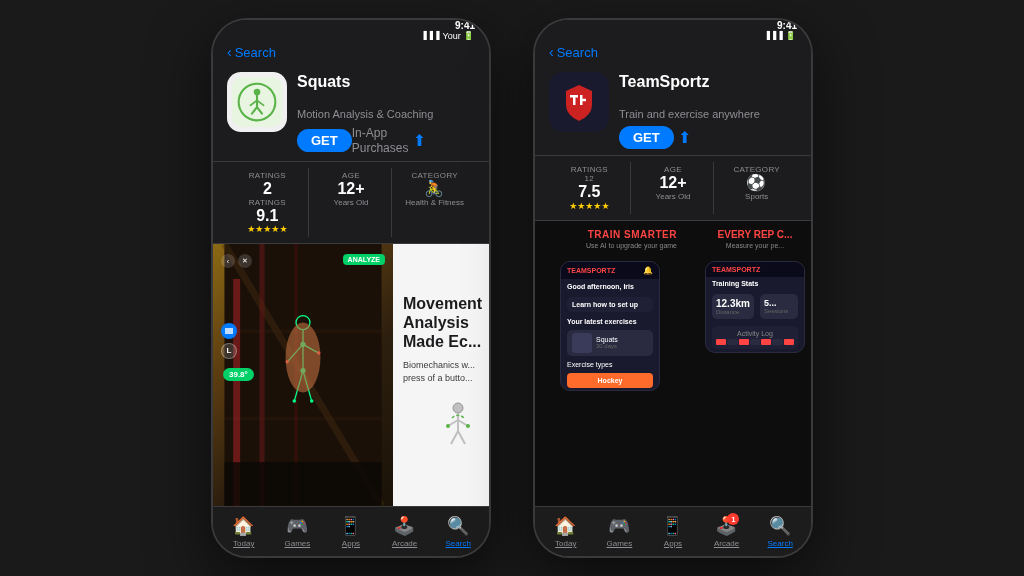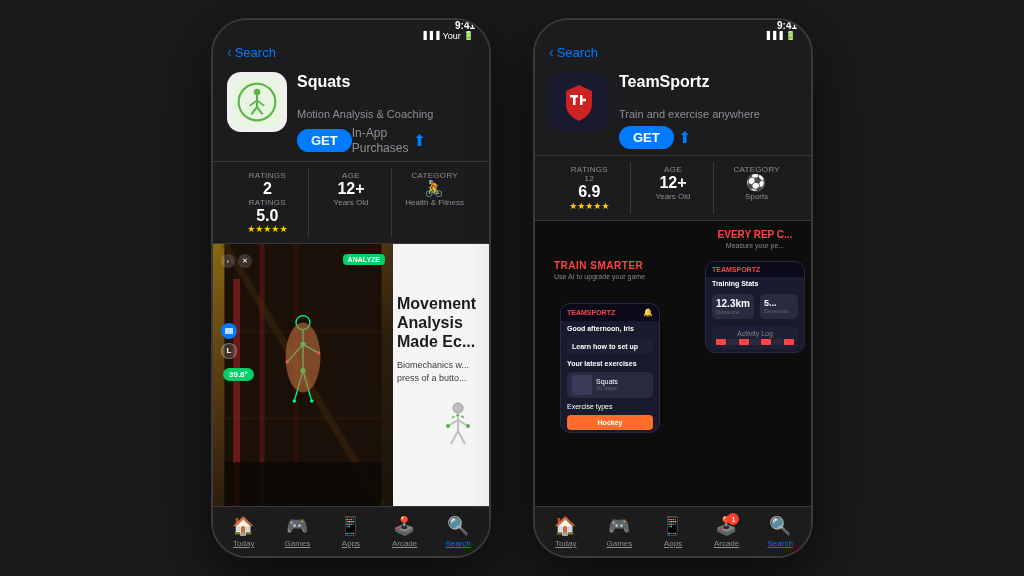--- a/index.html
+++ b/index.html
@@ -306,21 +306,21 @@
       background: rgba(255,255,255,0.15);
       border: 1px solid rgba(255,255,255,0.3);
     }
 
     
     .screenshot-card {
       width: 130px;
       height: 100%;
       flex-shrink: 0;
       background: #f5f5f5;
-      padding: 14px 4px;
+      padding: 14px 10px;
       display: flex;
       flex-direction: column;
       justify-content: center;
     }
 
     .card-title {
       font-size: 16px;
       font-weight: 700;
       color: #1c1c1e;
       line-height: 1.2;
@@ -402,23 +402,22 @@
       width: 150px;
       height: 100%;
       flex-shrink: 0;
       background: #0d0d0d;
       position: relative;
       overflow: hidden;
     }
 
     .train-smarter-header {
       background: #0d0d0d;
-      padding: 19px;
-      text-align: left;
-      margin-top: 20px;
+      padding: 8px;
+      text-align: right;
     }
 
     .train-smarter-title {
       font-size: 10px;
       font-weight: 800;
       color: #ff4444;
       text-transform: uppercase;
       letter-spacing: 0.5px;
     }
 
@@ -633,21 +632,21 @@
             <div class="share-btn">⬆</div>
           </div>
         </div>
       </div>
 
       <div class="ratings-row">
         <div class="rating-item">
           <div class="rating-label">RATINGS</div>
           <div class="rating-value">2</div>
           <div class="rating-label">RATINGS</div>
-          <div class="rating-value">5.0</div>
+          <div class="rating-value">9.1</div>
           <div class="stars">★★★★★</div>
         </div>
         <div class="rating-item">
           <div class="rating-label">AGE</div>
           <div class="rating-value">12+</div>
           <div class="rating-sub">Years Old</div>
         </div>
         <div class="rating-item">
           <div class="rating-label">CATEGORY</div>
           <div class="rating-value">🚴</div>
@@ -797,21 +796,21 @@
             <button class="get-btn">GET</button>
             <div class="share-btn">⬆</div>
           </div>
         </div>
       </div>
 
       <div class="ratings-row">
         <div class="rating-item">
           <div class="rating-label">RATINGS</div>
           <div class="rating-label">12</div>
-          <div class="rating-value">6.9</div>
+          <div class="rating-value">7.5</div>
           <div class="stars">★★★★★</div>
         </div>
         <div class="rating-item">
           <div class="rating-label">AGE</div>
           <div class="rating-value">12+</div>
           <div class="rating-sub">Years Old</div>
         </div>
         <div class="rating-item">
           <div class="rating-label">CATEGORY</div>
           <div class="rating-value">⚽</div>

